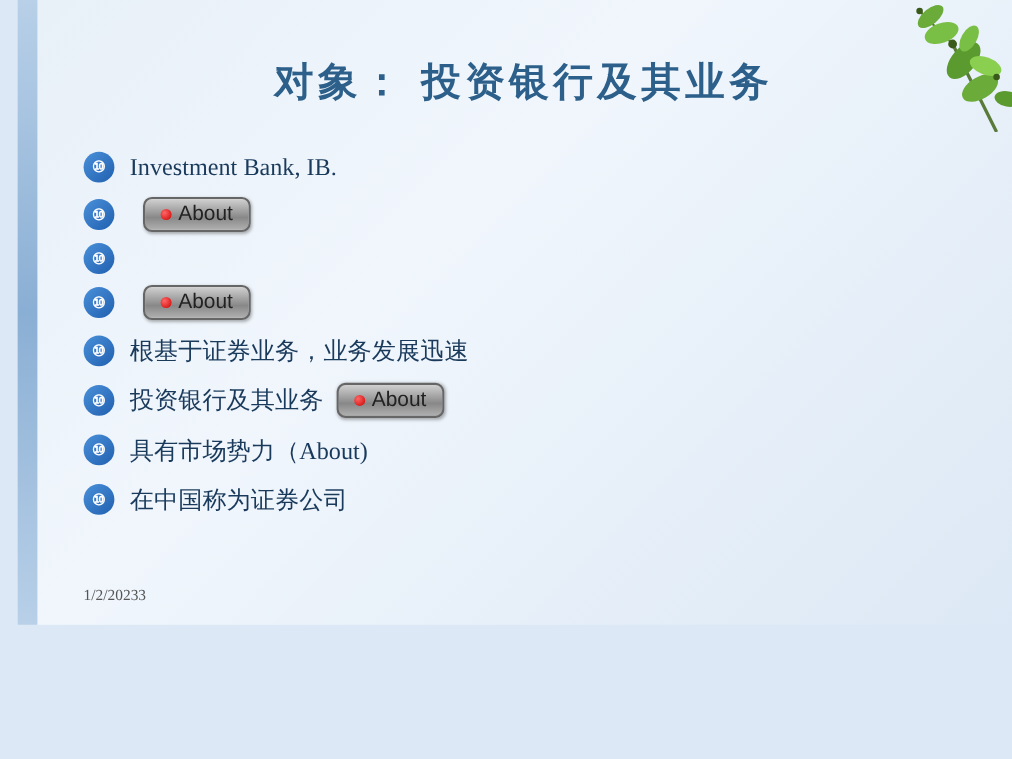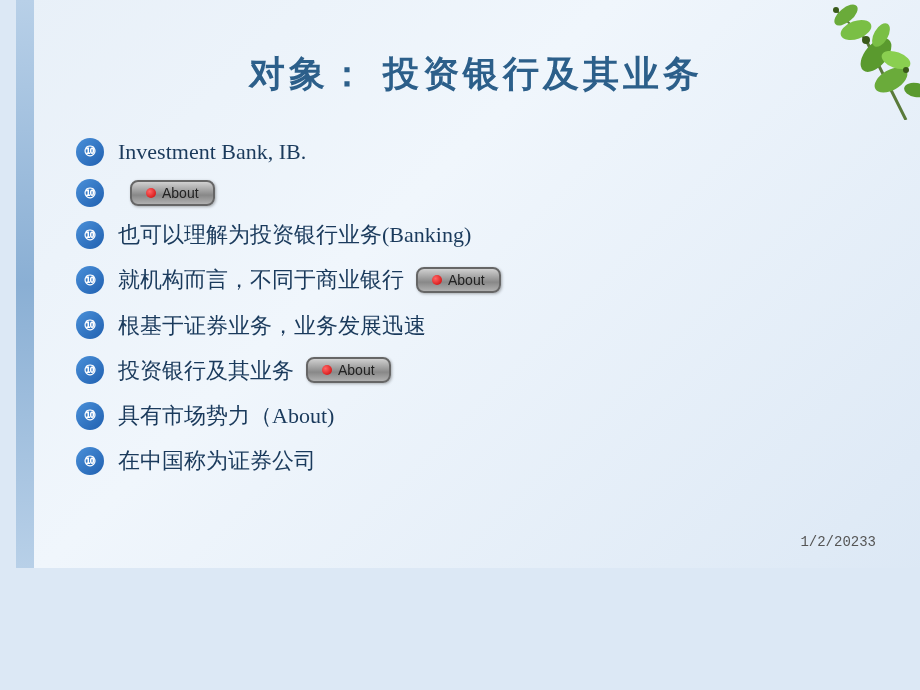--- a/index.html
+++ b/index.html
@@ -89,21 +89,21 @@
     .about-btn {
       display: inline-flex;
       align-items: center;
       justify-content: center;
       margin-left: 12px;
       padding: 3px 14px;
       background: linear-gradient(to bottom, #d0d0d0 0%, #a0a0a0 40%, #888888 60%, #b0b0b0 100%);
       border: 2px solid #666;
       border-radius: 8px;
       color: #222;
-      font-size: 14px;
+      font-size: 19px;
       font-family: Arial, sans-serif;
       cursor: pointer;
       box-shadow: 1px 1px 3px rgba(0,0,0,0.3);
       position: relative;
     }
 
     .about-btn::before {
       content: '';
       display: inline-block;
       width: 10px;
@@ -114,24 +114,24 @@
       flex-shrink: 0;
     }
 
     
     .footer {
       position: absolute;
       bottom: 18px;
       left: 60px;
       right: 60px;
       display: flex;
-      justify-content: flex-end;
+      justify-content: flex-start;
       font-size: 14px;
       color: #555;
-      font-family: Liberation Mono, monospace;
+      font-family: Liberation Serif, serif;
     }
 
     
     .left-accent {
       position: absolute;
       left: 0;
       top: 0;
       width: 18px;
       height: 100%;
       background: linear-gradient(to bottom, #b8d0e8, #8aafd4, #b8d0e8);
@@ -173,26 +173,24 @@
       <span class="item-text">Investment Bank, IB.</span>
     </li>
 
     <li>
       <span class="bullet-icon">⑩</span>
       <button class="about-btn">About</button>
     </li>
 
     <li>
       <span class="bullet-icon">⑩</span>
-      <span class="item-text">也可以理解为投资银行业务(Banking)</span>
-    </li>
-
-    <li>
-      <span class="bullet-icon">⑩</span>
-      <span class="item-text">就机构而言，不同于商业银行</span>
+    </li>
+
+    <li>
+      <span class="bullet-icon">⑩</span>
       <button class="about-btn">About</button>
     </li>
 
     <li>
       <span class="bullet-icon">⑩</span>
       <span class="item-text">根基于证券业务，业务发展迅速</span>
     </li>
 
     <li>
       <span class="bullet-icon">⑩</span>

